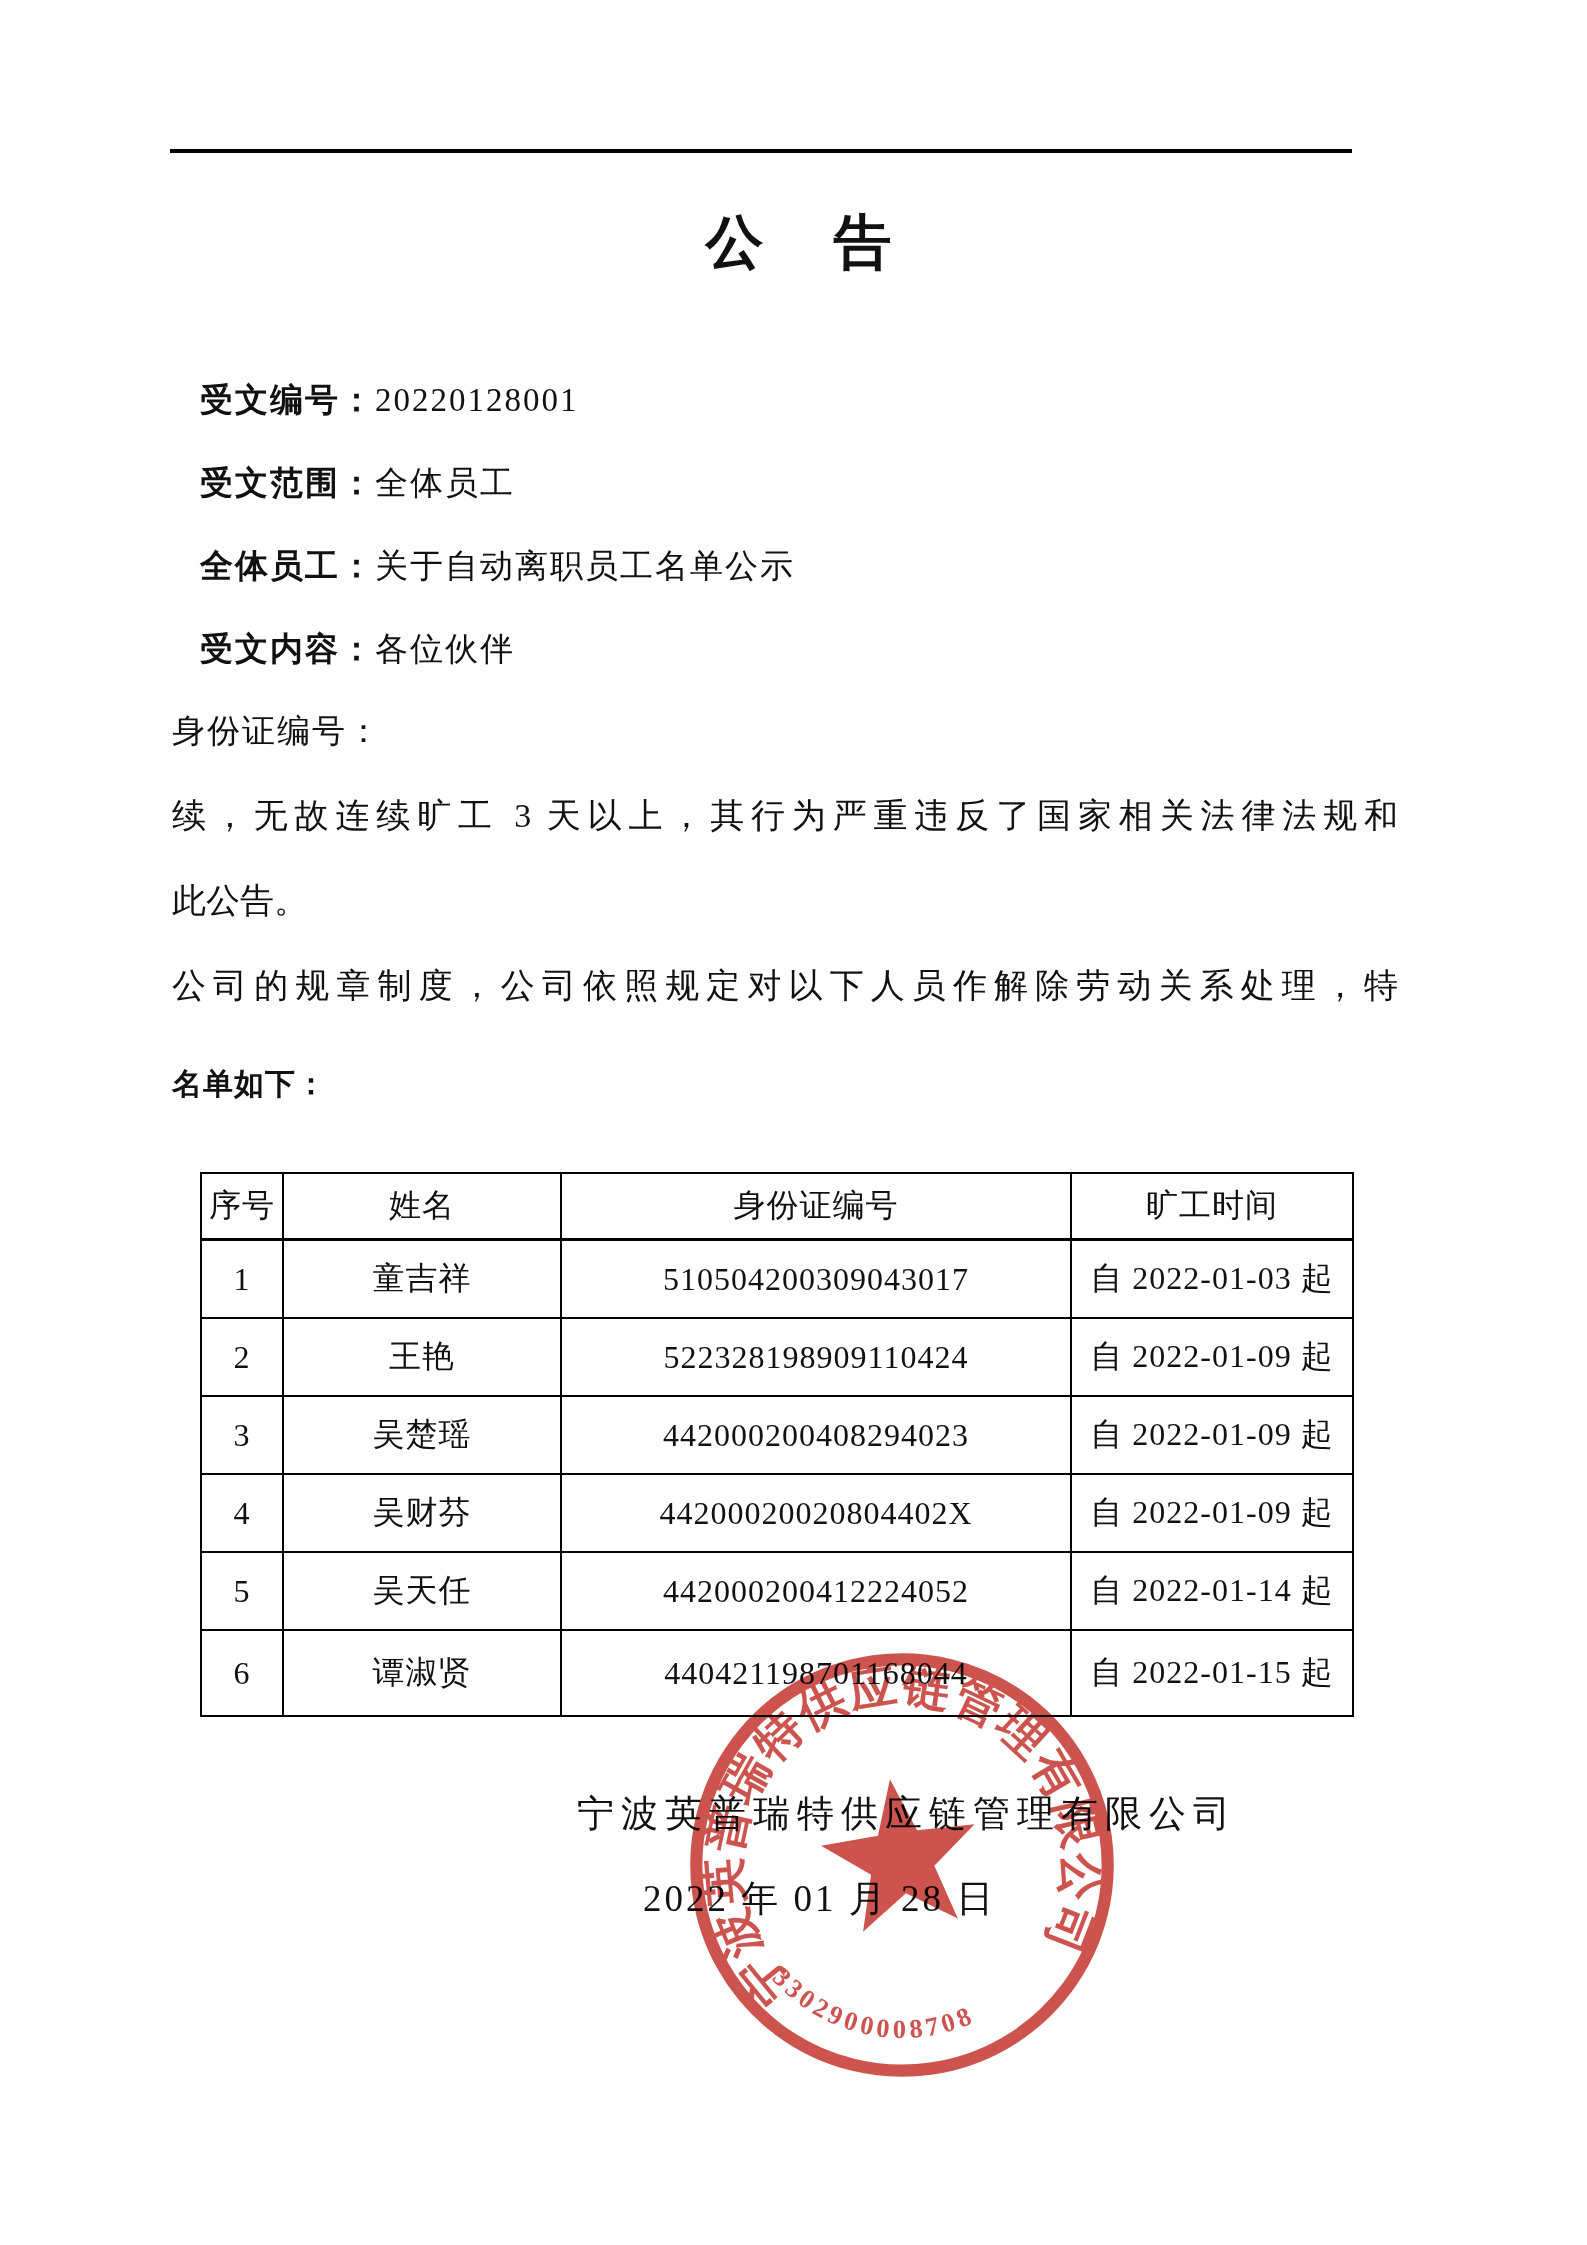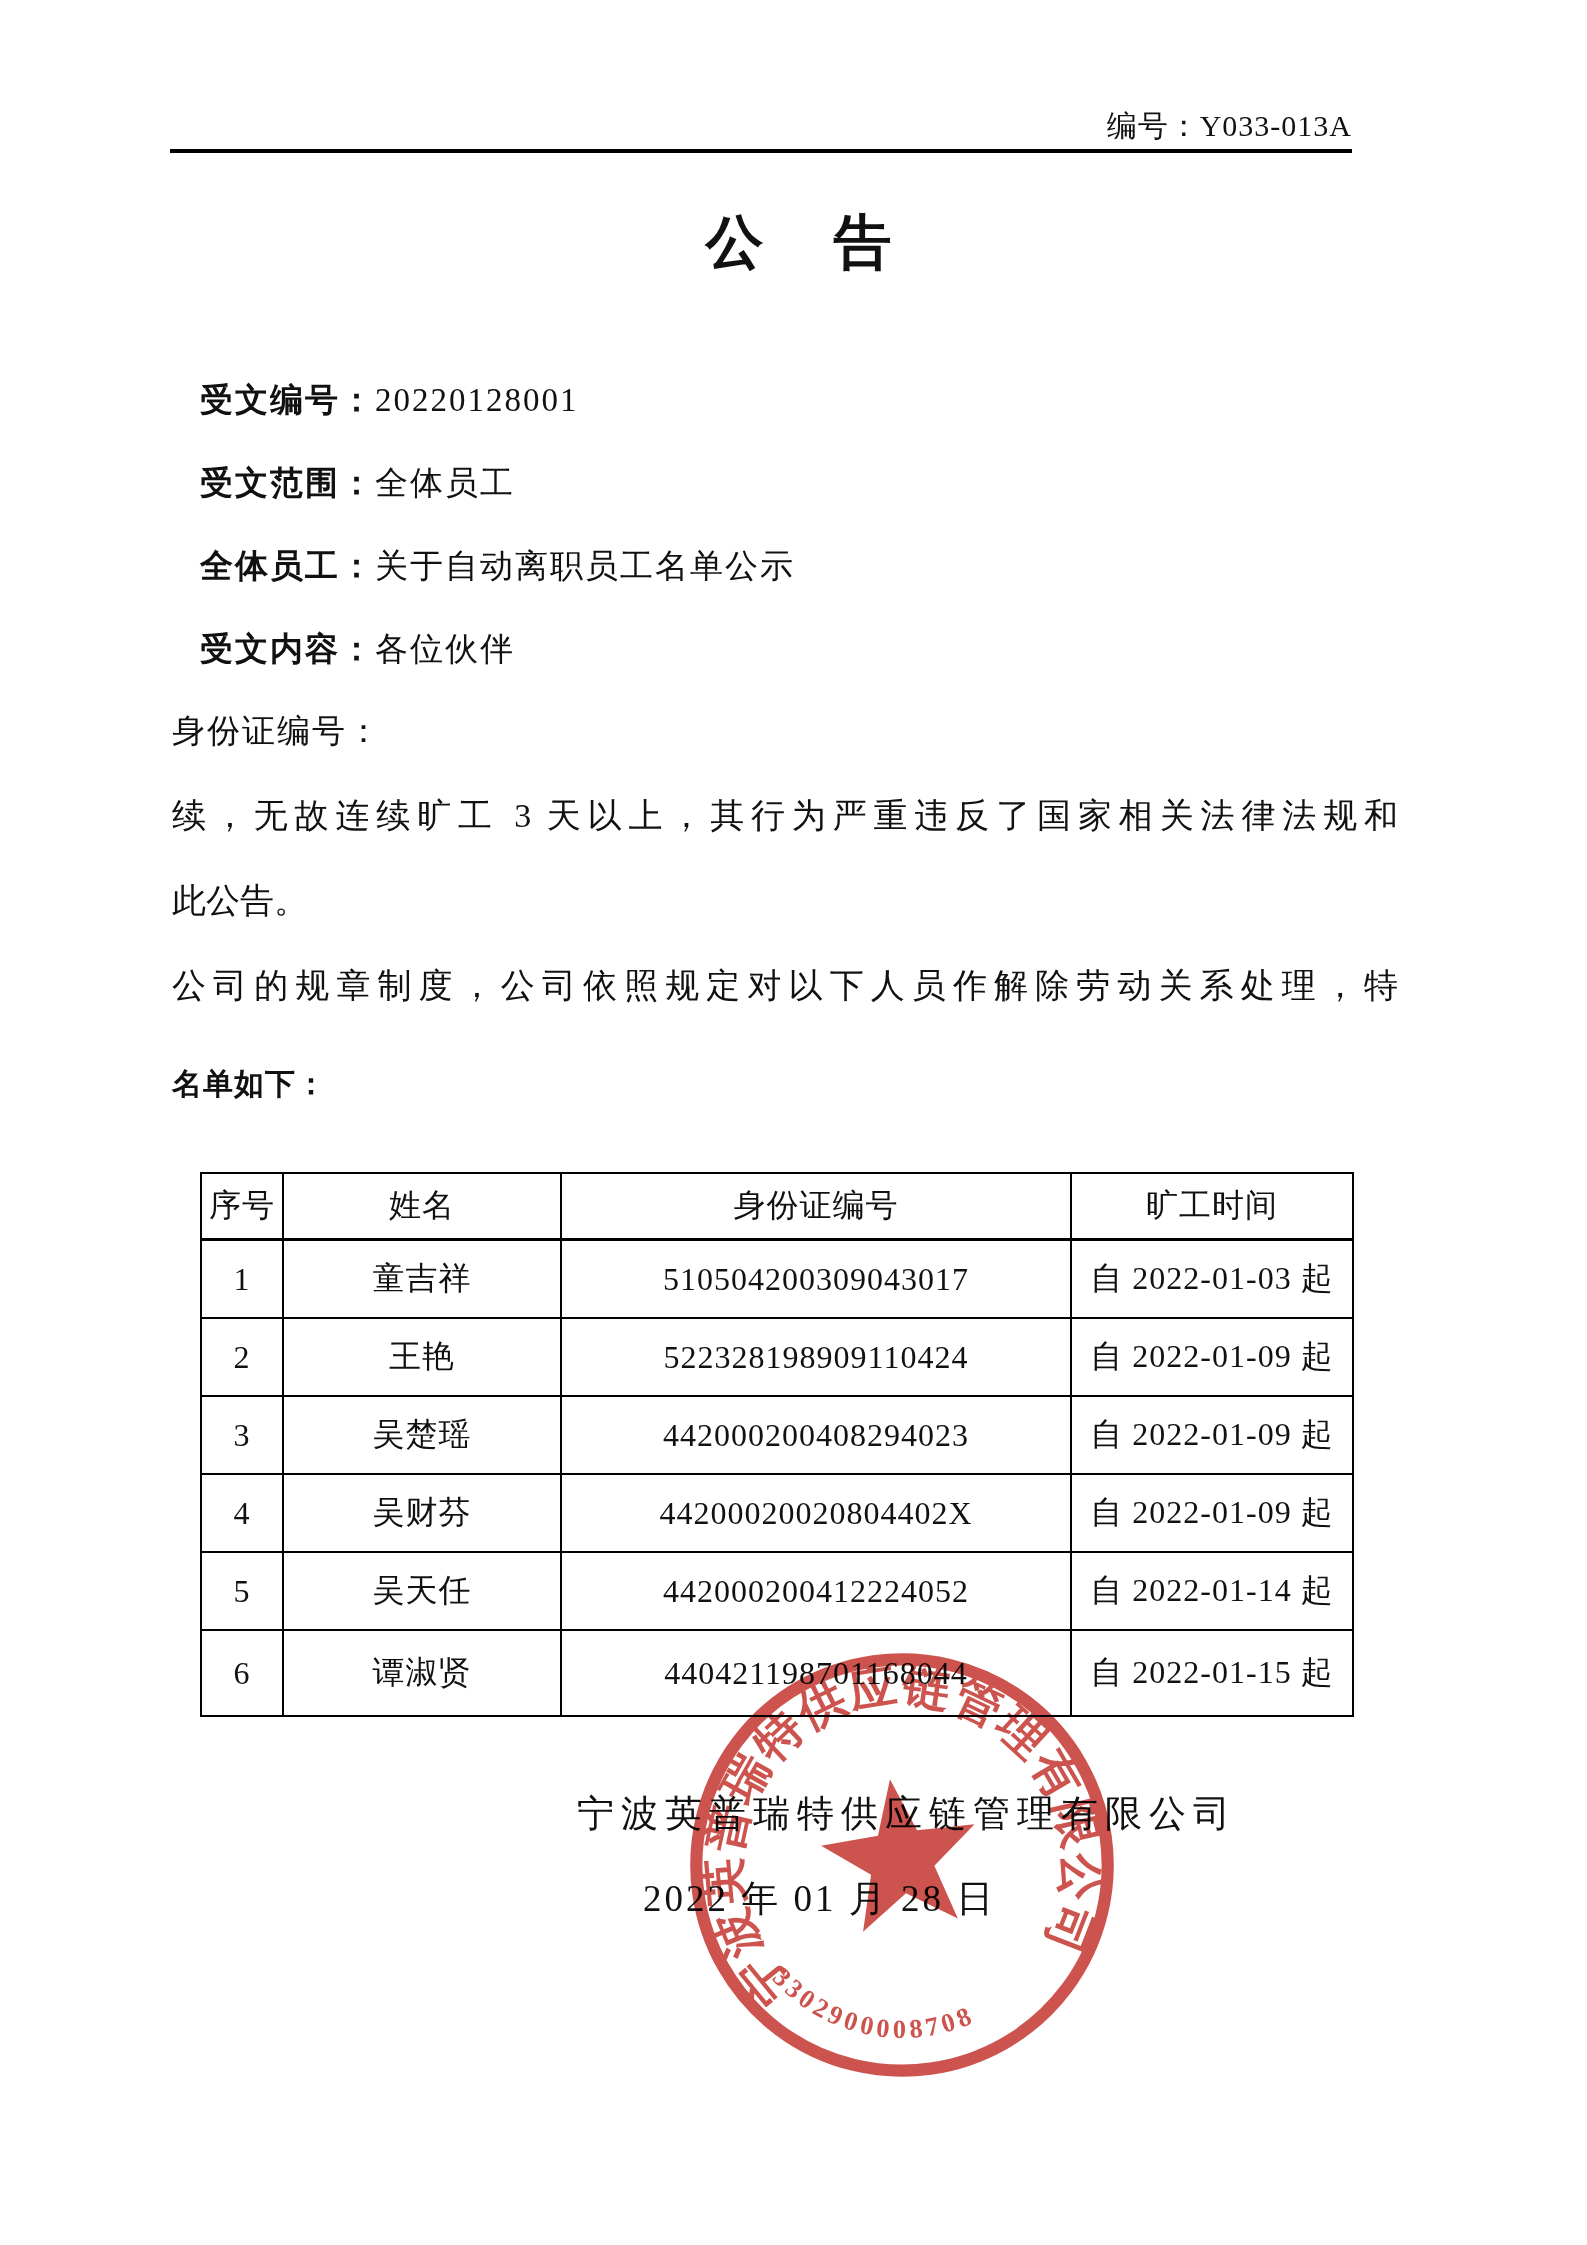--- a/index.html
+++ b/index.html
@@ -42,23 +42,20 @@
   
   .stamp{position:absolute;left:678px;top:1641px;width:448px;height:448px;
     mix-blend-mode:multiply;opacity:.9;transform:rotate(-8deg);}
   .stamp svg{display:block;width:100%;height:100%;}
 </style>
 </head>
 <body>
 
 <div class="page">
 
-  <div class="ref">
-    <span>编号：</span><span>Y033-013A</span>
-  </div>
   <div class="rule"></div>
 
   <h1 class="title">公　告</h1>
 
   <div class="fields">
     <div class="field">
       <span class="flabel">受文编号：</span><span class="fvalue">20220128001</span>
     </div>
     <div class="field">
       <span class="flabel">受文范围：</span><span class="fvalue">全体员工</span>

